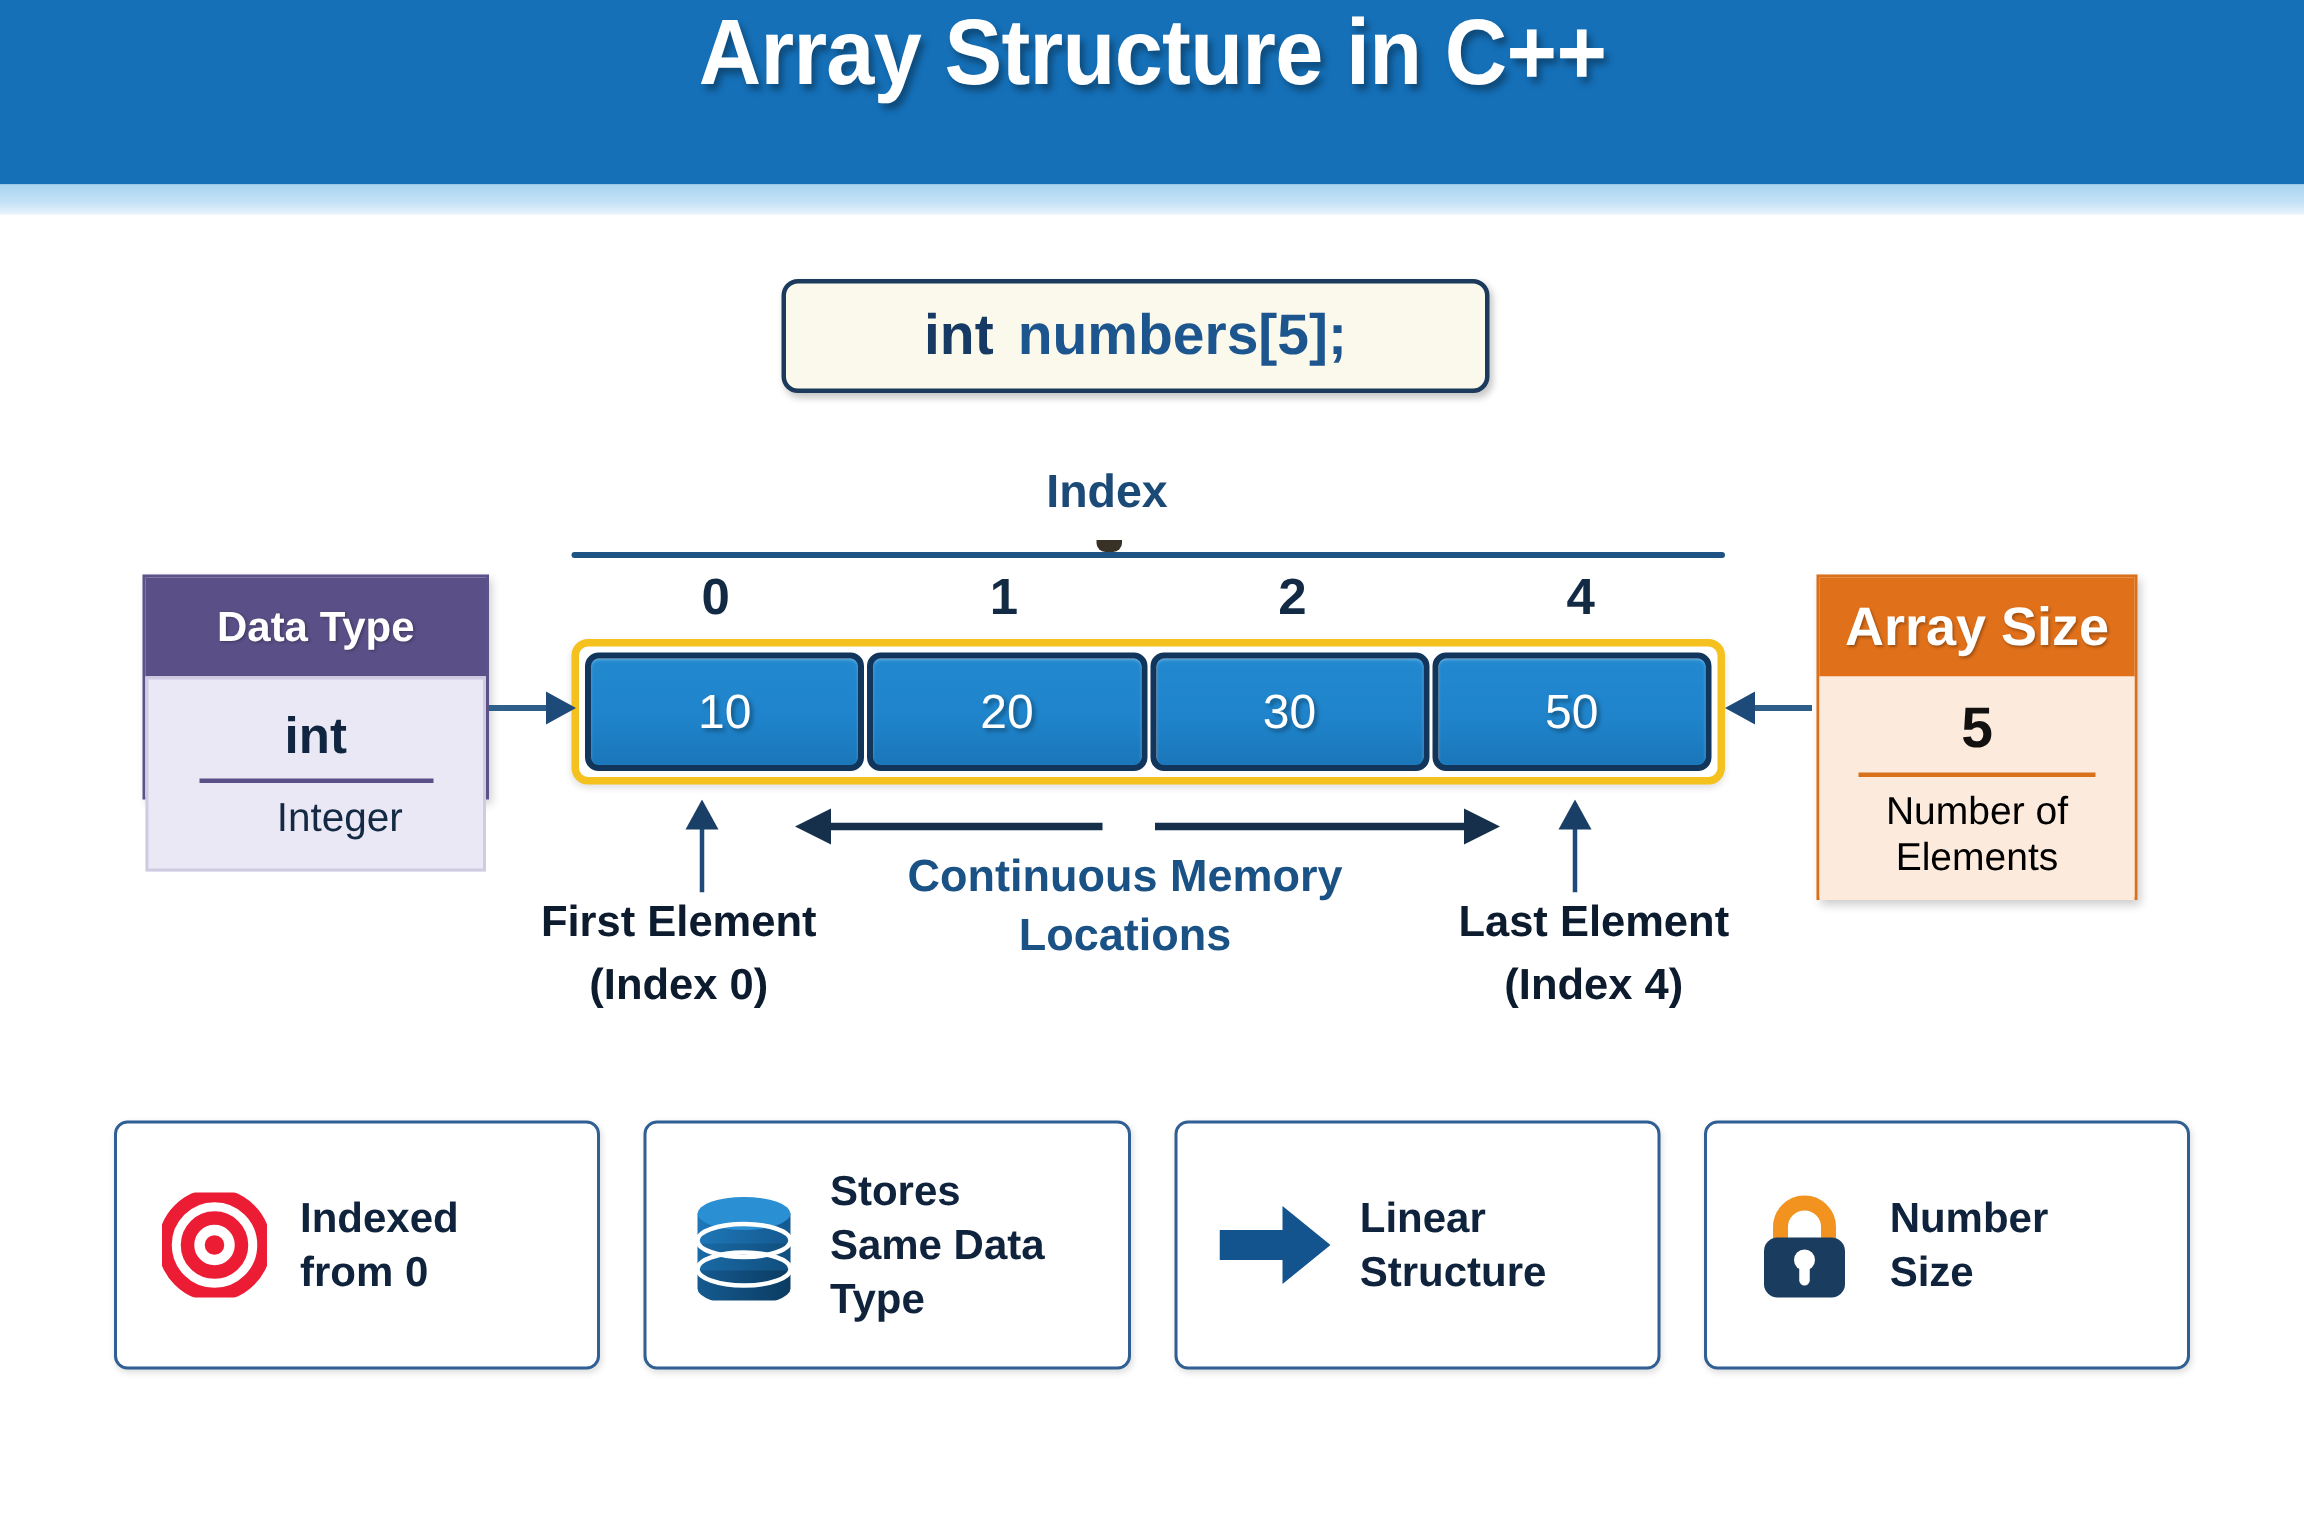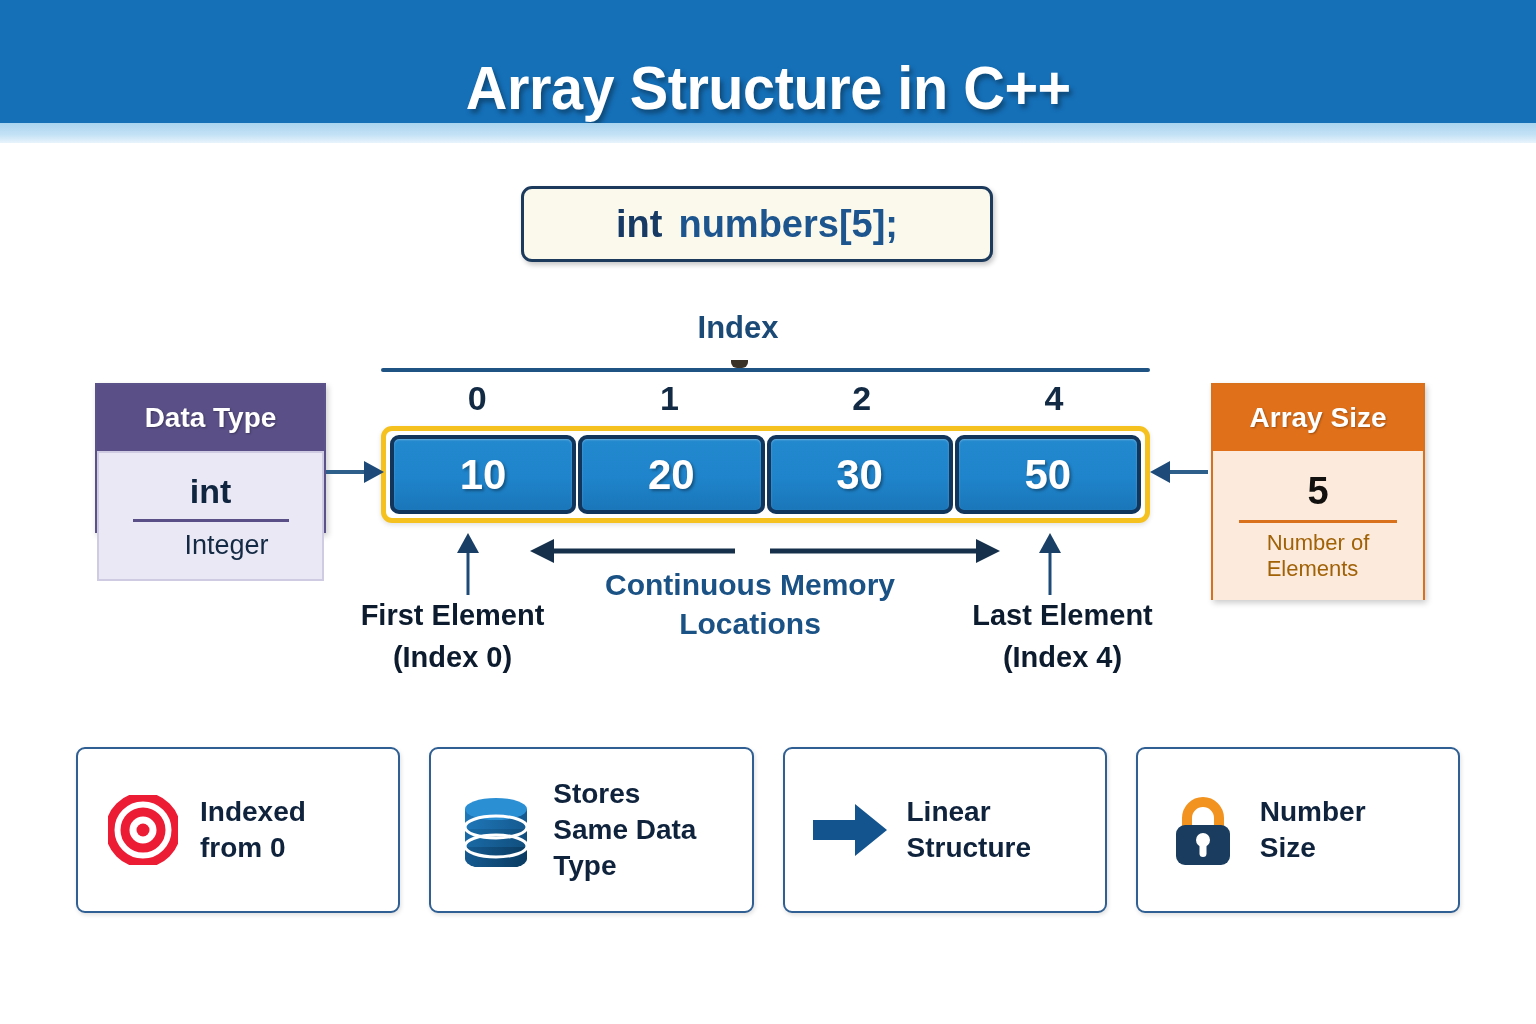--- a/index.html
+++ b/index.html
@@ -18,21 +18,21 @@
     background: #ffffff;
   }
 
   
   .header-band {
     position: absolute;
     left: 0; top: 0;
     width: 1536px; height: 123px;
     background: #1570b8;
     display: flex;
-    align-items: flex-end;
+    align-items: flex-start;
     justify-content: center;
   }
   .header-title {
     color: #ffffff;
     font-size: 62px;
     font-weight: bold;
     letter-spacing: -0.5px;
     text-shadow: 3px 4px 5px rgba(0,0,0,0.35);
     white-space: nowrap;
     transform: scaleX(0.93);
@@ -126,22 +126,22 @@
     flex: 1;
     border: 4px solid #12355c;
     border-radius: 9px;
     background: linear-gradient(to bottom, #2389cf 0%, #1f84cb 55%, #1a76b9 100%);
     display: flex;
     align-items: center;
     justify-content: center;
     box-shadow: inset 0 1px 2px rgba(255,255,255,0.3);
   }
   .cell-val {
-    font-size: 42px;
-    font-weight: bold;
+    font-size: 32px;
+    font-weight: normal;
     color: #ffffff;
     text-shadow: 2px 2px 3px rgba(0,0,0,0.35);
   }
 
   
   .dt-box {
     position: absolute;
     left: 95px; top: 383px;
     width: 231px; height: 150px;
     border: 2px solid #5a5289;
@@ -178,36 +178,36 @@
     width: 214px; height: 217px;
     border: 2px solid #d9701c;
     box-shadow: 2px 3px 6px rgba(0,0,0,0.2);
     background: #fbe8d8;
   }
   .as-head {
     height: 66px;
     background: #e0701a;
     display: flex; align-items: center; justify-content: center;
     color: #ffffff;
-    font-size: 28px;
+    font-size: 36px;
     font-weight: bold;
     text-shadow: 1px 1px 2px rgba(0,0,0,0.3);
   }
   .as-body {
     height: 149px;
     background: #fcebdd;
     display: flex;
     flex-direction: column;
     align-items: center;
     justify-content: center;
     gap: 2px;
   }
   .as-main { font-size: 38px; font-weight: bold; color: #13110f; }
   .as-sep { width: 158px; height: 3px; background: #d9701c; margin: 5px 0; }
-  .as-sub { font-size: 22px; color: #a16207; text-align: left; line-height: 1.18; }
+  .as-sub { font-size: 26px; color: #000000; text-align: center; line-height: 1.18; }
 
   
   .conn { position: absolute; }
   .conn-left  { left: 326px; top: 457px; }
   .conn-right { left: 1148px; top: 457px; }
 
   
   .ann-first {
     position: absolute;
     left: 330px; top: 594px;

